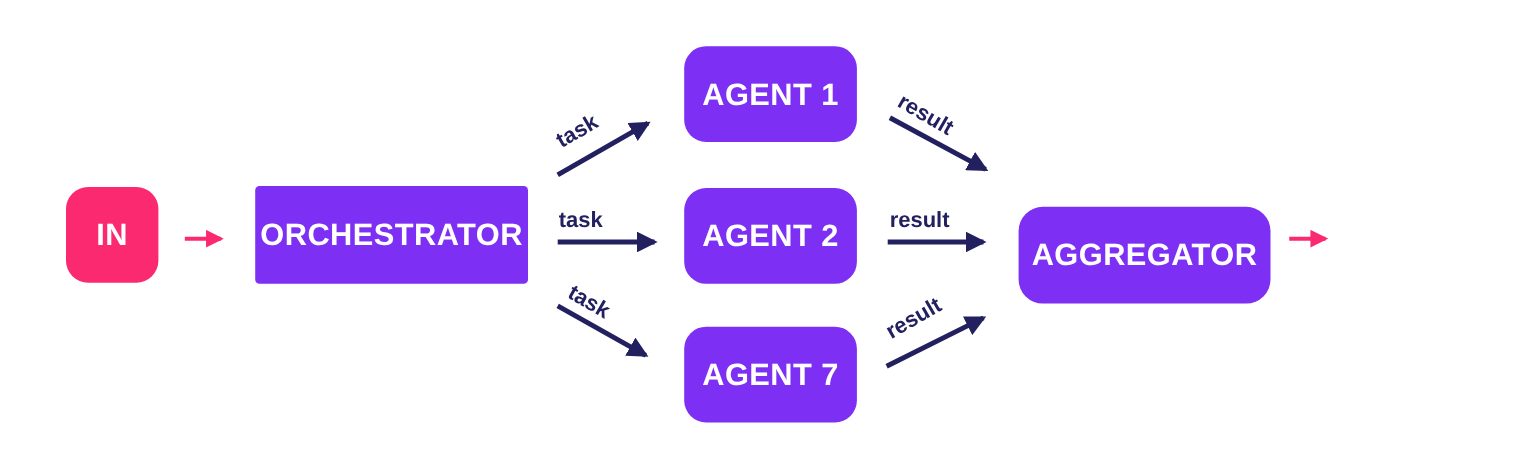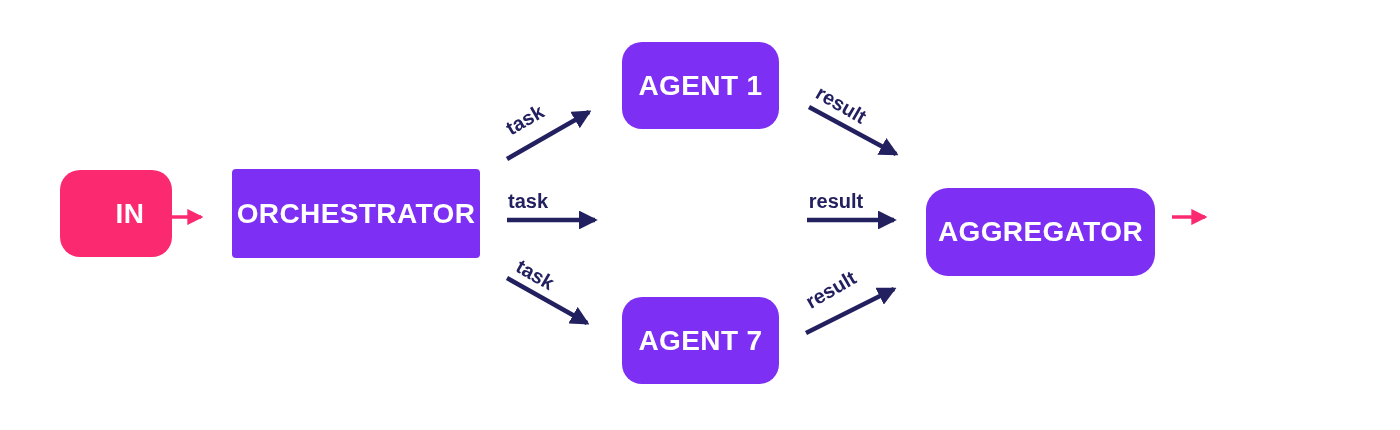--- a/index.html
+++ b/index.html
@@ -27,21 +27,21 @@
     align-items: center;
     justify-content: center;
     color: #ffffff;
     font-weight: 700;
     font-size: 28px;
     letter-spacing: 0.4px;
     border-radius: 20px;
     user-select: none;
   }
   .node.purple { background: #7D2FF3; }
-  .node.pink   { background: #FB2A70; padding-left: 28px; }
+  .node.pink   { background: #FB2A70; }
 
   .node-in          { left: 60px;   top: 170px; width: 84px;  height: 87px; }
   .node-orchestrator{ left: 232px;  top: 169px; width: 248px; height: 89px; border-radius: 4px; }
   .node-agent1      { left: 622px;  top: 42px;  width: 157px; height: 87px; }
   .node-agent2      { left: 622px;  top: 171px; width: 157px; height: 87px; }
   .node-agent3      { left: 622px;  top: 297px; width: 157px; height: 87px; }
   .node-aggregator  { left: 926px;  top: 188px; width: 229px; height: 88px; border-radius: 22px; }
   .node-out         { left: 1236px; top: 170px; width: 108px; height: 87px; }
 
   .edge-label {
@@ -95,20 +95,23 @@
   </div>
 
   <div class="node purple node-orchestrator">
     <span>ORCHESTRATOR</span>
   </div>
 
   <div class="node purple node-agent1">
     <span>AGENT 1</span>
   </div>
 
+  <div class="node purple node-agent2">
+    <span>AGENT 2</span>
+  </div>
 
   <div class="node purple node-agent3">
     <span>AGENT 7</span>
   </div>
 
   <div class="node purple node-aggregator">
     <span>AGGREGATOR</span>
   </div>
 
 

